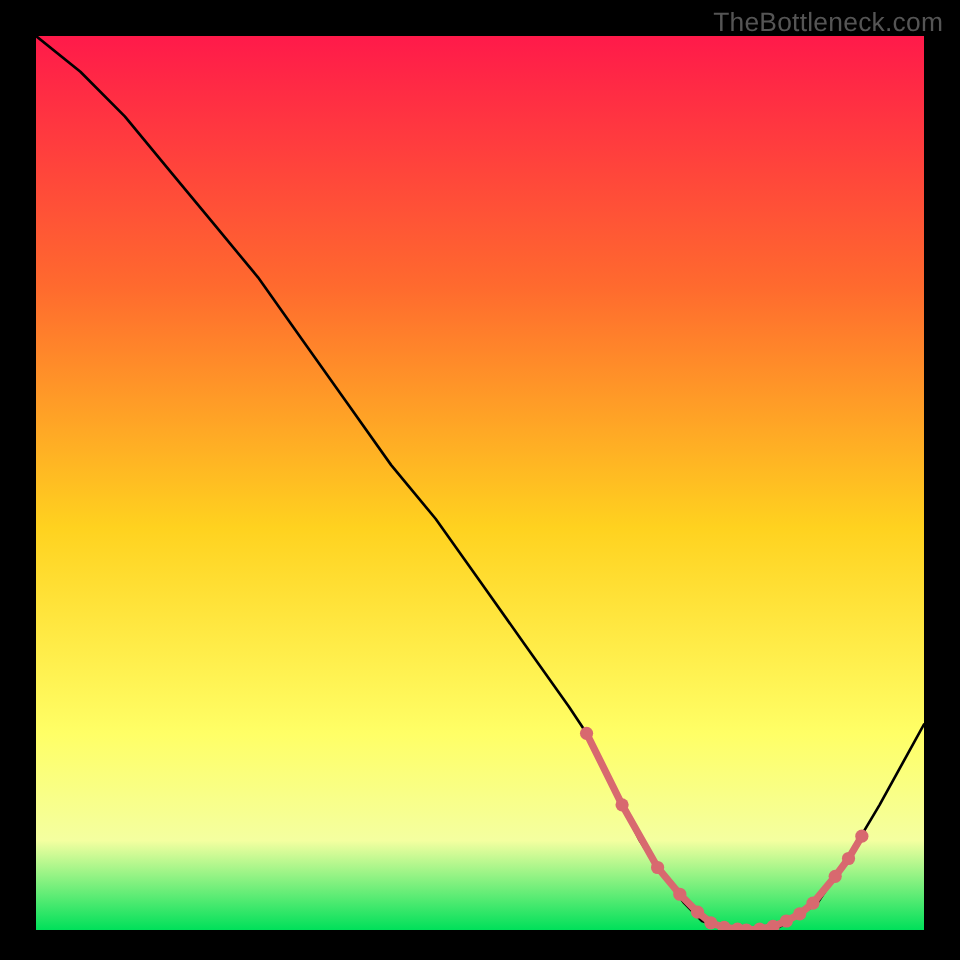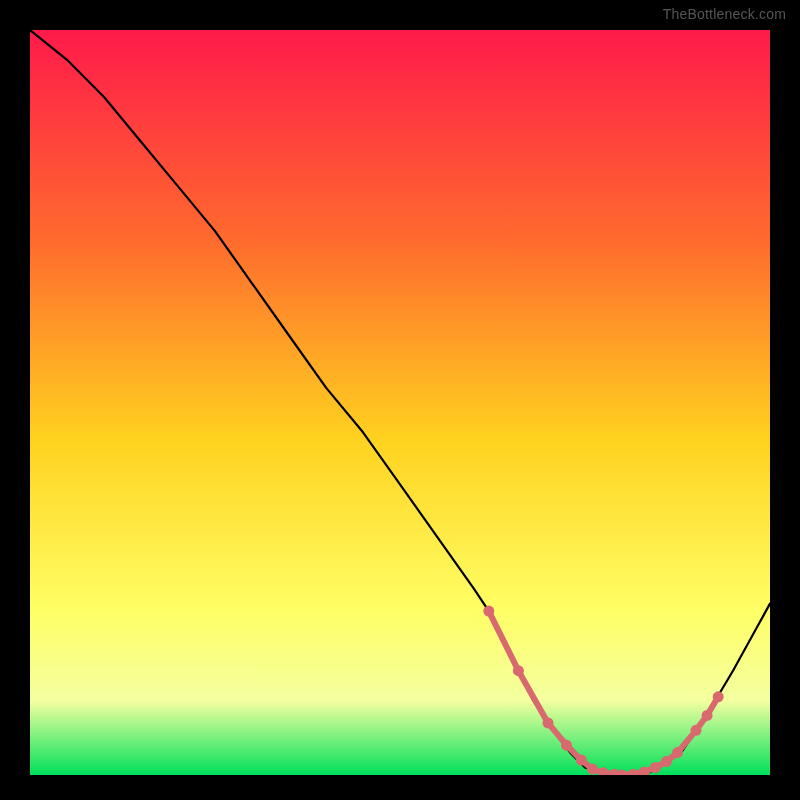--- a/index.html
+++ b/index.html
@@ -15,21 +15,21 @@
     position: relative;
     width: 800px;
     height: 800px;
     background: #000;
   }
   .watermark {
     position: absolute;
     top: 6px;
     right: 14px;
     color: #555;
-    font-size: 14px;
+    font-size: 22px;
     font-weight: 500;
     letter-spacing: 0.2px;
     user-select: none;
     z-index: 5;
   }
   .plot {
     position: absolute;
     left: 30px;
     top: 30px;
     width: 740px;

